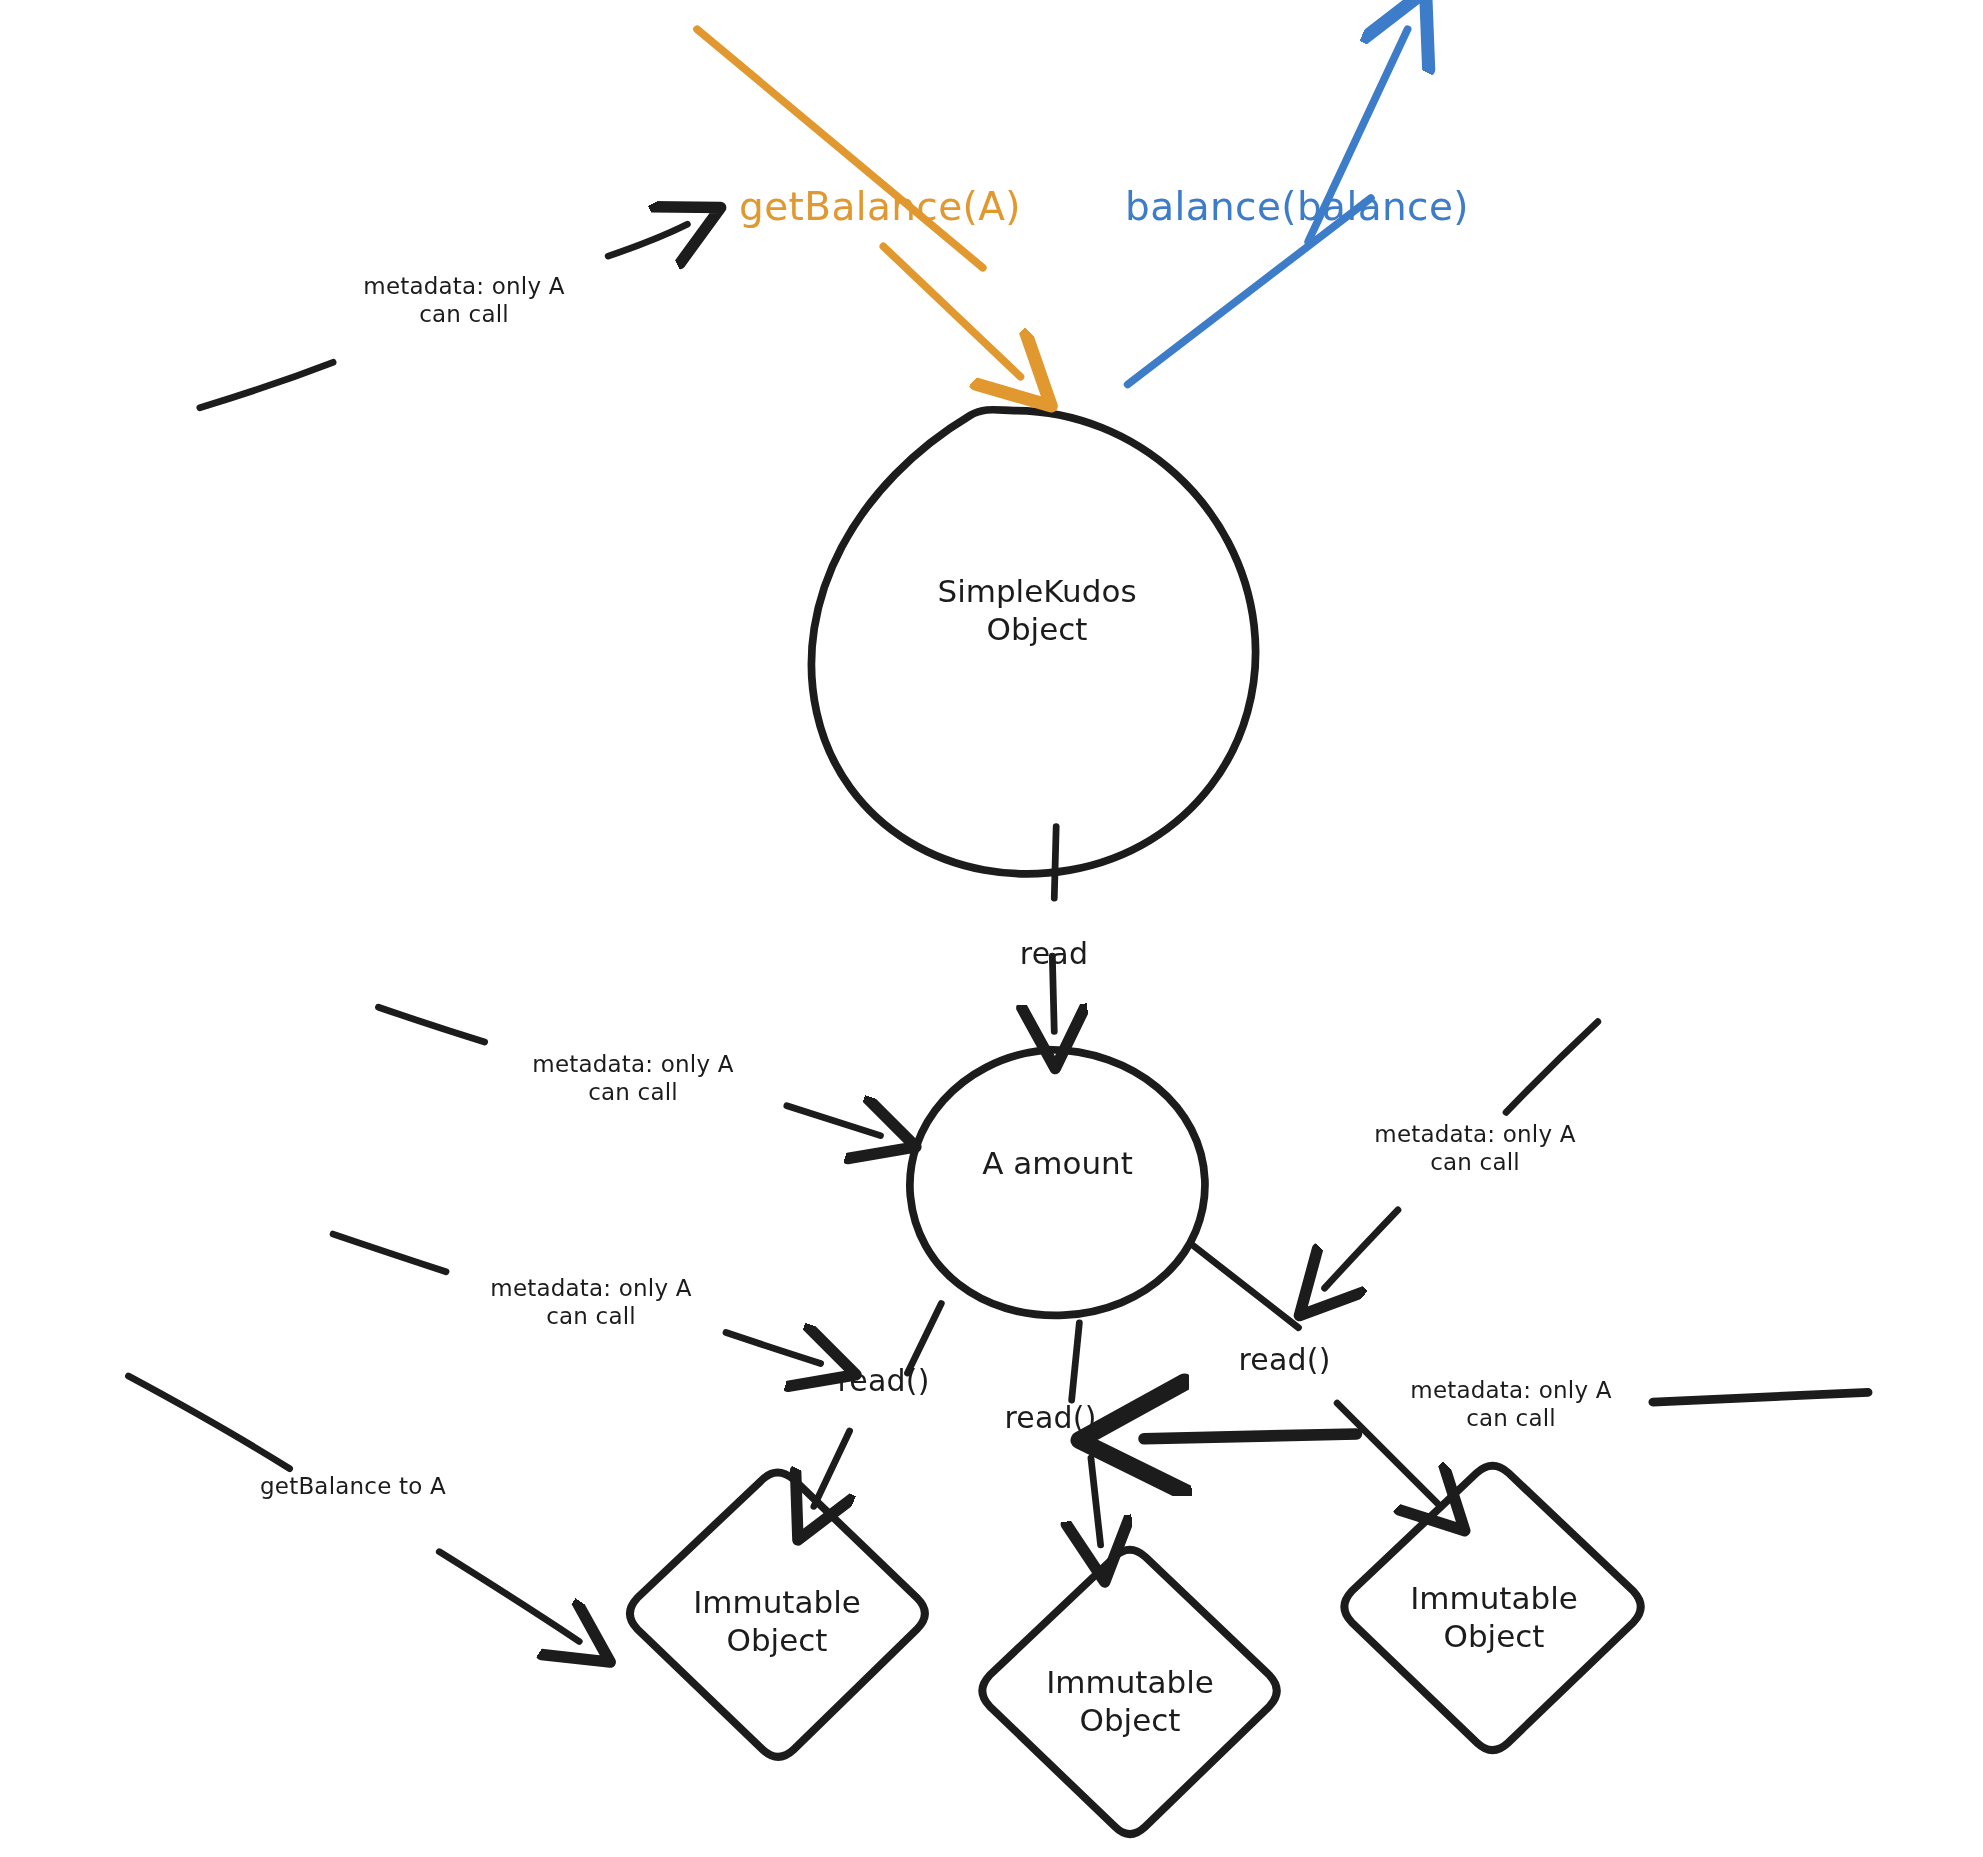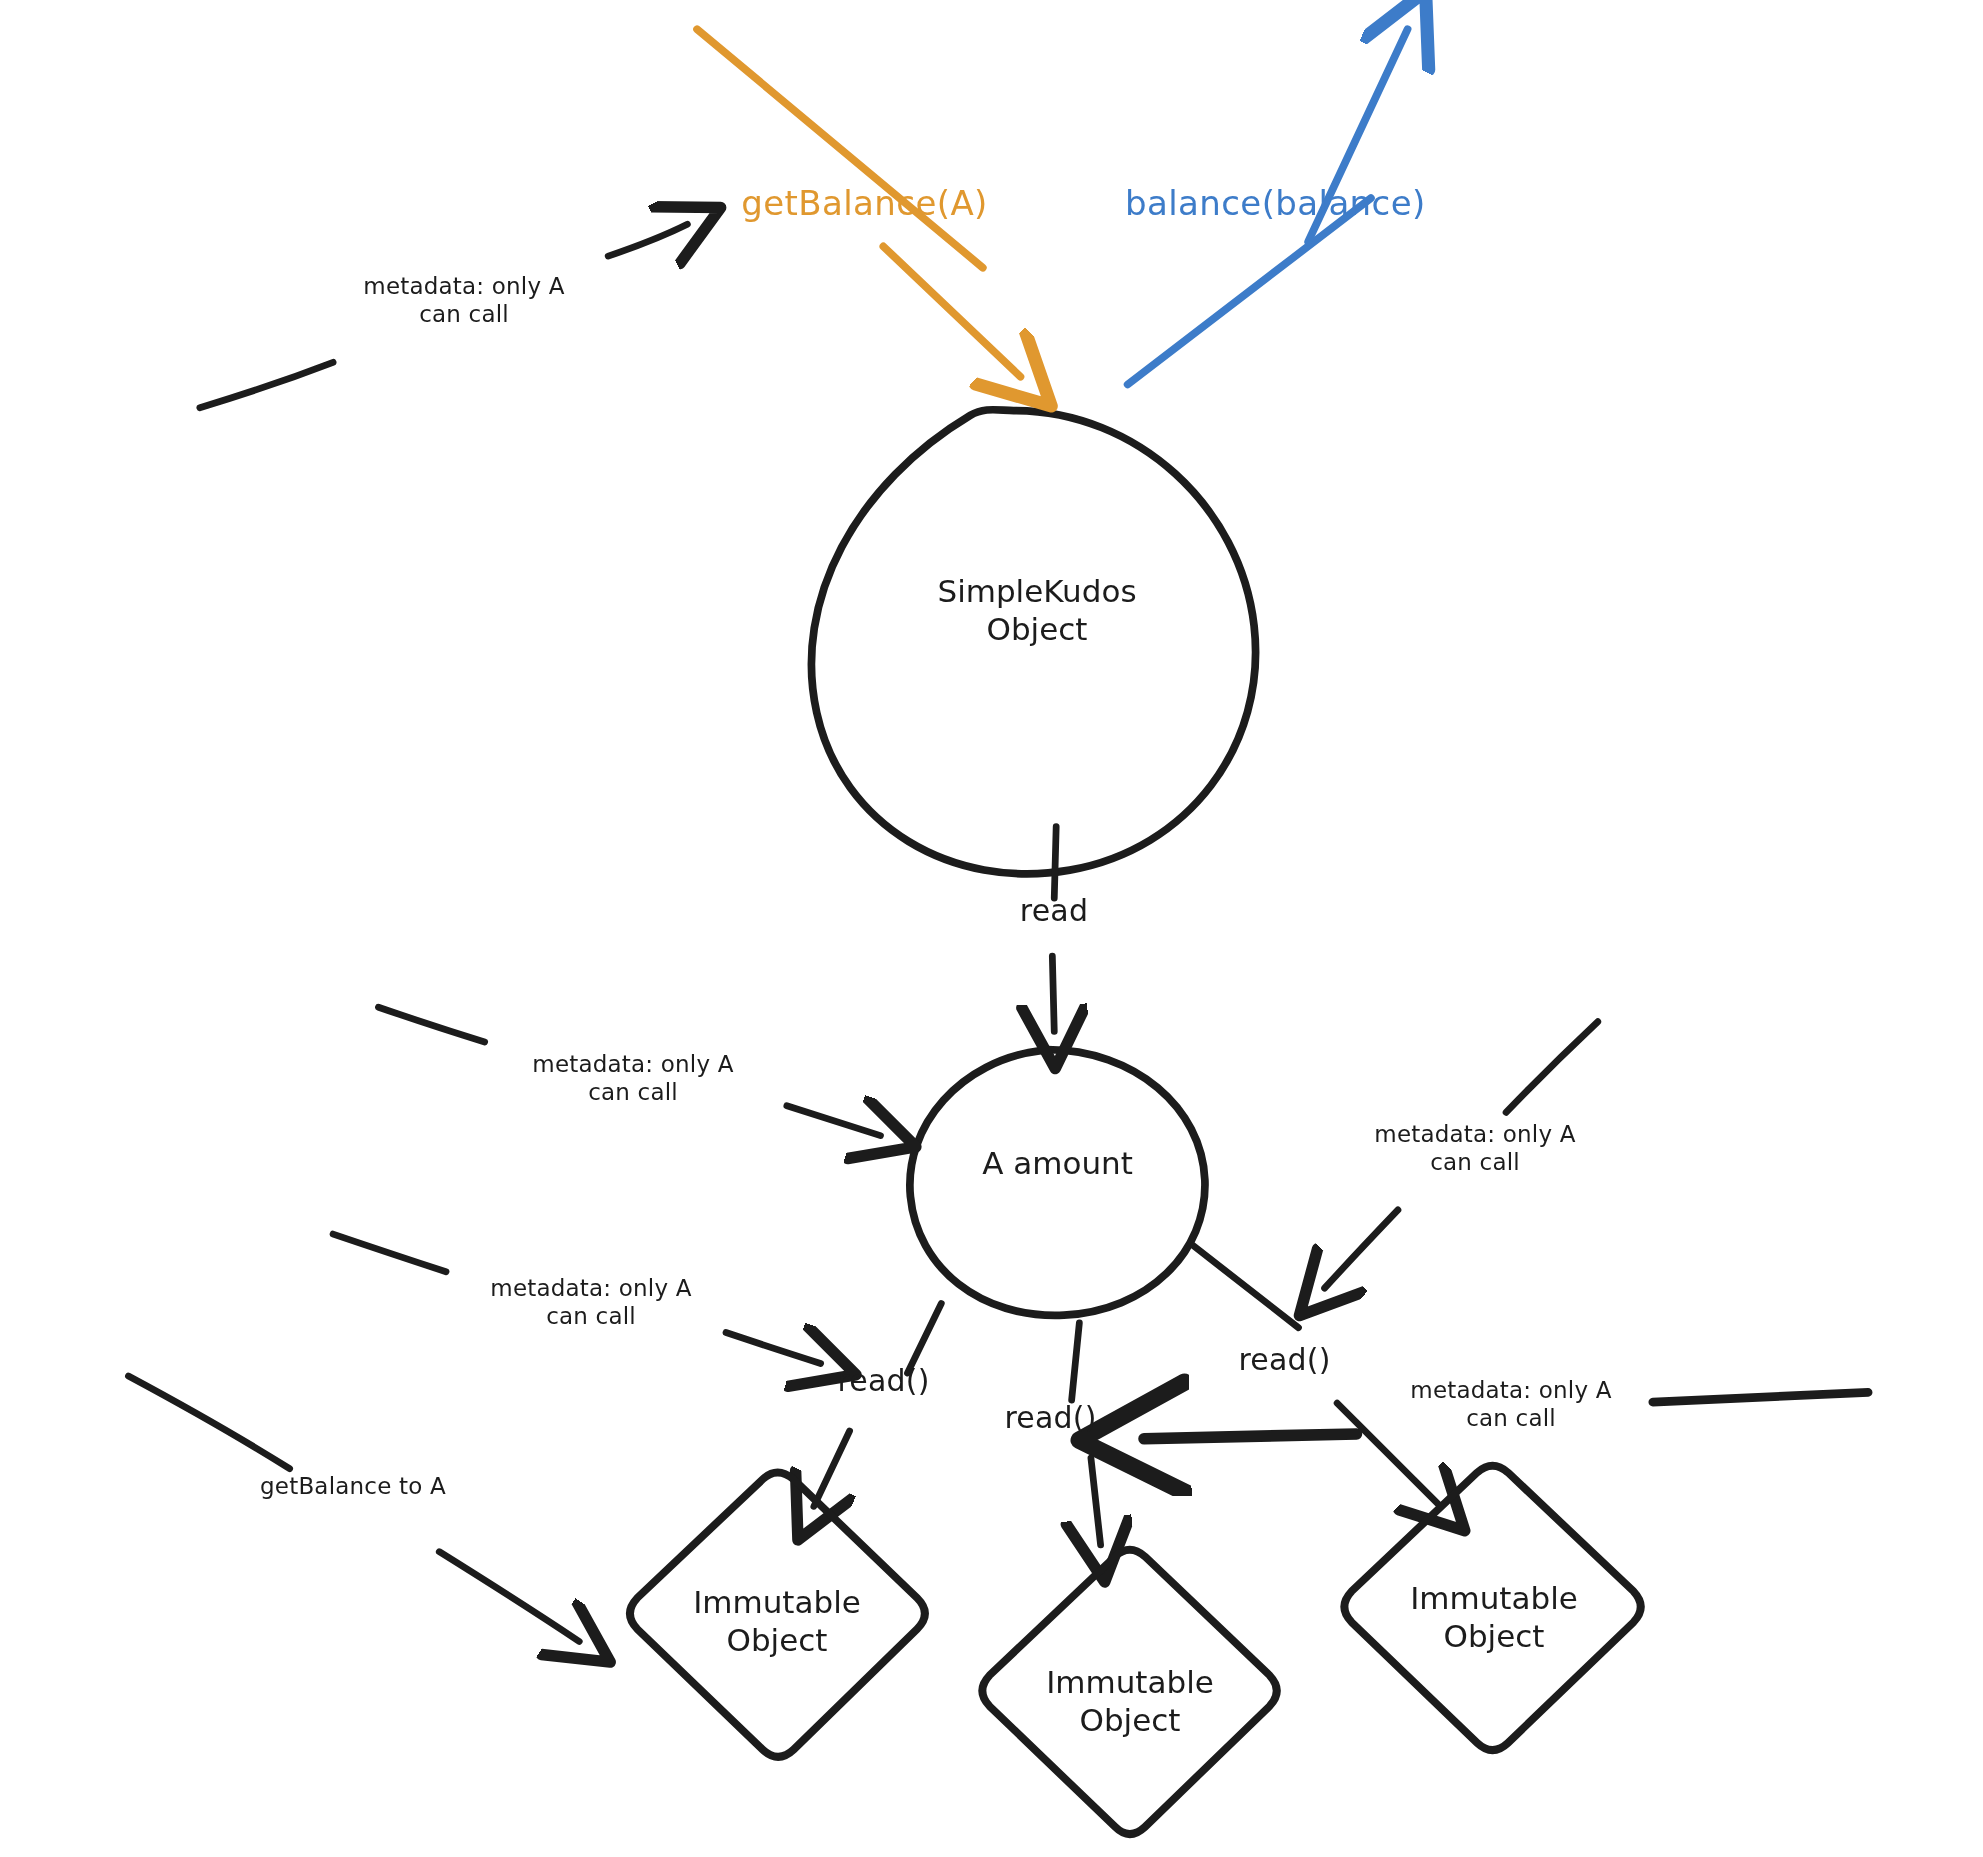--- a/index.html
+++ b/index.html
@@ -46,21 +46,21 @@
   .meta {
     font-size: 23px;
   }
   .edge-lbl {
     font-size: 30px;
   }
   .node-lbl {
     font-size: 31px;
   }
   .accent-lbl {
-    font-size: 34px;
+    font-size: 39px;
     letter-spacing: 0.4px;
   }
   .orange { color: #e0982f; }
   .blue   { color: #3d7cc9; }
 </style>
 </head>
 <body>
 
 <div id="canvas">
 
@@ -160,21 +160,21 @@
   </svg>
 
   <div class="lbl meta" style="left:319px; top:272px; width:290px;"><span>metadata: only A</span><br><span>can call</span></div>
 
   <div class="lbl accent-lbl orange" style="left:739px; top:183px; width:251px;">getBalance(A)</div>
 
   <div class="lbl accent-lbl blue" style="left:1125px; top:183px; width:270px;">balance(balance)</div>
 
   <div class="node-text node-lbl" style="left:921px; top:560px; width:232px;margin-top:12px;"><span>SimpleKudos</span><br><span>Object</span></div>
 
-  <div class="lbl edge-lbl" style="left:977px; top:893px; width:154px;">read</div>
+  <div class="lbl edge-lbl" style="left:977px; top:936px; width:154px;">read</div>
 
   <div class="node-text node-lbl" style="left:966px; top:1144px; width:183px;">A amount</div>
 
   <div class="lbl meta" style="left:488px; top:1050px; width:290px;"><span>metadata: only A</span><br><span>can call</span></div>
 
   <div class="lbl meta" style="left:446px; top:1274px; width:290px;"><span>metadata: only A</span><br><span>can call</span></div>
 
   <div class="lbl meta" style="left:1330px; top:1120px; width:290px;"><span>metadata: only A</span><br><span>can call</span></div>
 
   <div class="lbl meta" style="left:1366px; top:1376px; width:290px;"><span>metadata: only A</span><br><span>can call</span></div>

